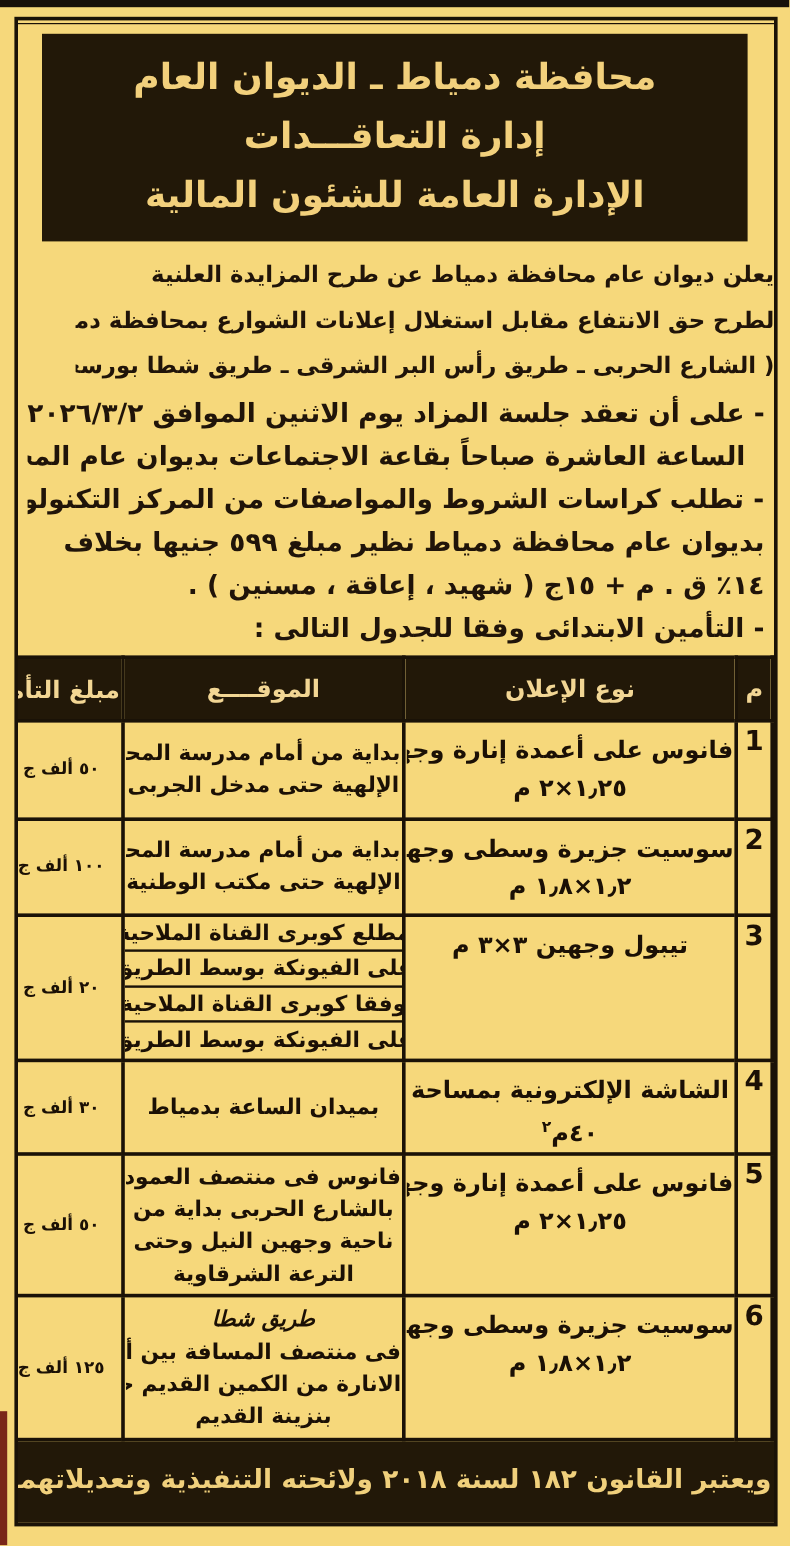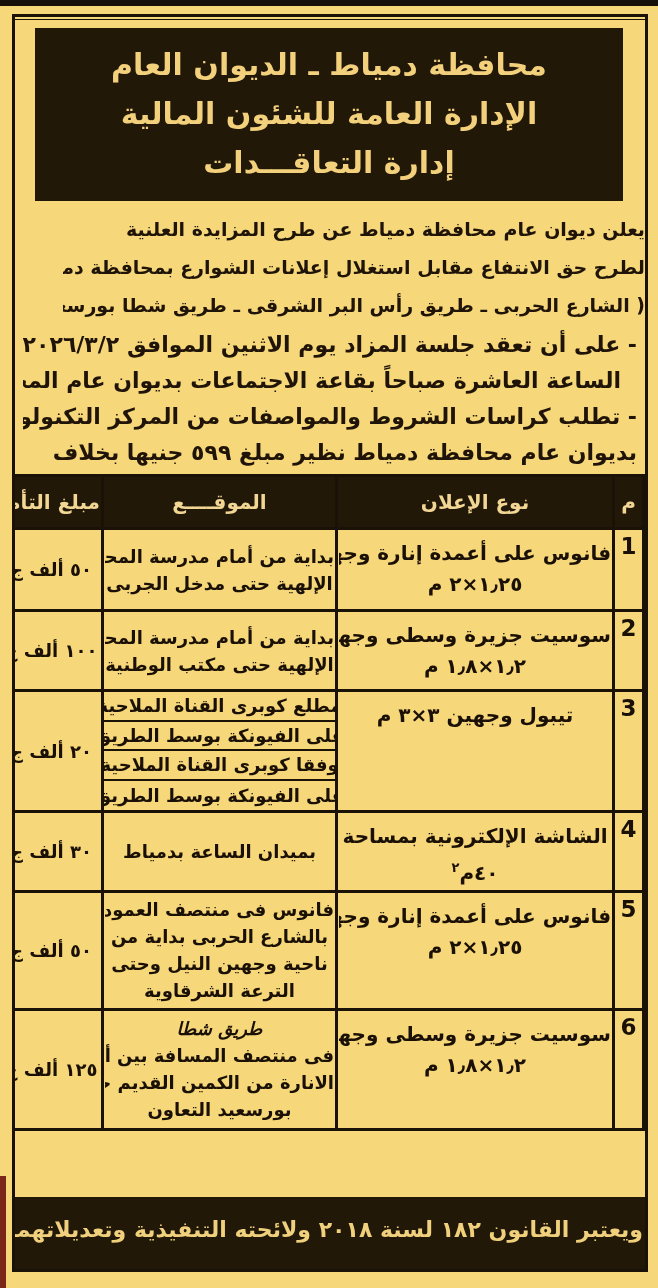--- a/index.html
+++ b/index.html
@@ -21,21 +21,21 @@
   .ind{padding-right:16px;}
 
   table{width:100%;border-collapse:collapse;margin-top:3px;table-layout:fixed;}
   th,td{border:3px solid #1a1207;overflow:hidden;}
   th{background:#221808;color:#f2d694;font-size:20px;height:48px;white-space:nowrap;}
   .w-no{width:25px;}.w-type{width:272px;}.w-loc{width:229px;}.w-amt{width:98px;}
   td{vertical-align:middle;text-align:center;font-size:19px;color:#1b1005;}
   td.num{vertical-align:top;font-size:23px;padding-top:3px;}
   td.type{vertical-align:top;padding-top:8px;font-size:20px;line-height:31px;}
   td.loc{font-size:18px;line-height:27px;}
-  td.amt{font-size:18px;white-space:nowrap;}
+  td.amt{font-size:14px;white-space:nowrap;}
   tr.r1{height:82px;}tr.r2{height:80px;}tr.r3{height:118px;}
   tr.r4{height:46px;}tr.r5{height:118px;}tr.r6{height:120px;}
   td.loc-stack{padding:0;vertical-align:top;}
   .sub{height:29.5px;box-sizing:border-box;border-bottom:2px solid #1a1207;
        display:flex;align-items:center;justify-content:center;font-size:18px;}
   .sub:last-child{border-bottom:none;}
   sup{font-size:13px;}
   .loc-title{line-height:27px;font-style:italic;}
 
   .footer{margin-top:auto;background:#221808;color:#f0d07c;text-align:center;
@@ -45,35 +45,37 @@
 <body>
 
 <div class="page">
   <div class="scan-top"></div>
   <div class="scan-left"></div>
 
   <div class="frame">
 
     <div class="header-box">
       <div class="nw">محافظة دمياط ـ الديوان العام</div>
+      <div class="nw">إدارة التعاقـــدات</div>
       <div class="nw">الإدارة العامة للشئون المالية</div>
-      <div class="nw">إدارة التعاقـــدات</div>
     </div>
 
     <div class="intro">
       <div class="nw">يعلن ديوان عام محافظة دمياط عن طرح المزايدة العلنية</div>
       <div class="nw">لطرح حق الانتفاع مقابل استغلال إعلانات الشوارع بمحافظة دمياط</div>
       <div class="nw">( الشارع الحربى ـ طريق رأس البر الشرقى ـ طريق شطا بورسعيد</div>
     </div>
 
     <div class="notices">
       <div class="n-r nw">- على أن تعقد جلسة المزاد يوم الاثنين الموافق ٢٠٢٦/٣/٢ فى تمام</div>
       <div class="n-r nw ind">الساعة العاشرة صباحاً بقاعة الاجتماعات بديوان عام المحافظة .</div>
       <div class="n-r nw">- تطلب كراسات الشروط والمواصفات من المركز التكنولوجى</div>
       <div class="n-c nw">بديوان عام محافظة دمياط نظير مبلغ ٥٩٩ جنيها بخلاف</div>
+      <div class="n-c nw">١٤٪ ق . م + ١٥ج ( شهيد ، إعاقة ، مسنين ) .</div>
+      <div class="n-r nw">- التأمين الابتدائى وفقا للجدول التالى :</div>
     </div>
 
     <table>
       <thead>
         <tr>
           <th class="w-no">م</th>
           <th class="w-type">نوع الإعلان</th>
           <th class="w-loc">الموقــــع</th>
           <th class="w-amt">مبلغ التأمين</th>
         </tr>
@@ -148,21 +150,21 @@
         <tr class="r6">
           <td class="num">6</td>
           <td class="type">
             <div class="nw">سوسيت جزيرة وسطى وجهين</div>
             <div class="nw">١٫٢×١٫٨ م</div>
           </td>
           <td class="loc">
             <div class="nw loc-title">طريق شطا</div>
             <div class="nw">فى منتصف المسافة بين أعمدة</div>
             <div class="nw">الانارة من الكمين القديم حتى</div>
-            <div class="nw">بورسعيد التعاون</div>
+            <div class="nw">بنزينة القديم</div>
           </td>
           <td class="amt">١٢٥ ألف ج</td>
         </tr>
       </tbody>
     </table>
 
     <div class="footer nw">ويعتبر القانون ١٨٢ لسنة ٢٠١٨ ولائحته التنفيذية وتعديلاتهما مكملا لشروط الإعلان</div>
 
   </div>
 </div>

